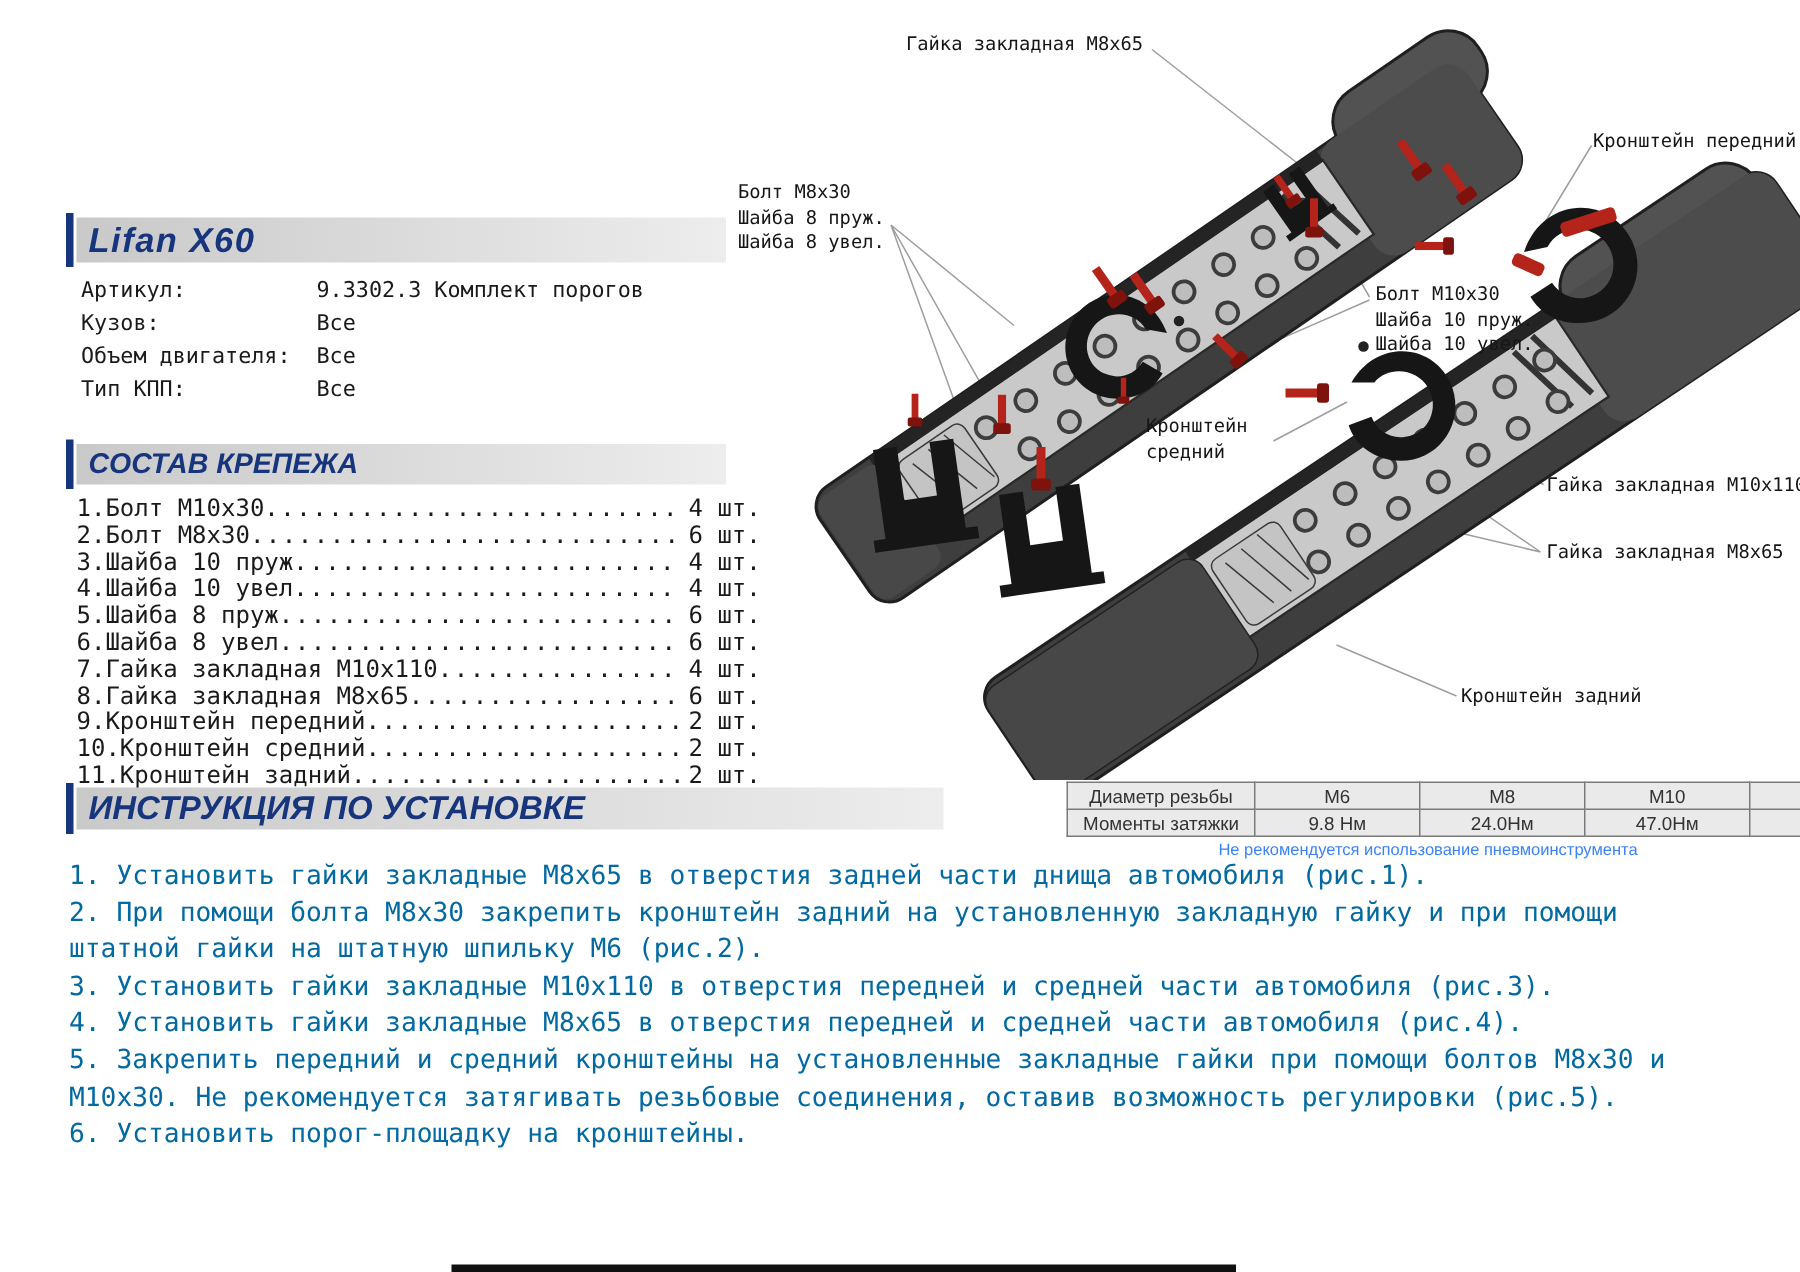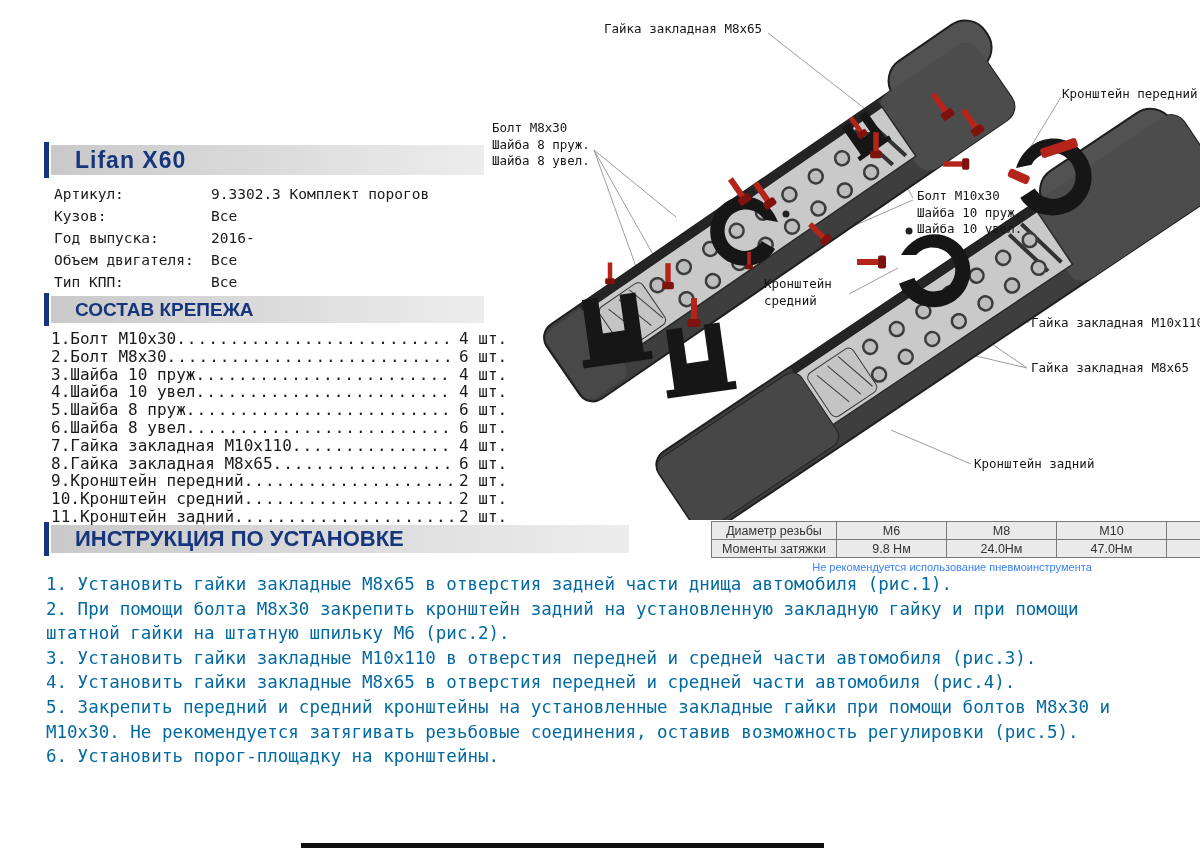--- a/index.html
+++ b/index.html
@@ -3,21 +3,21 @@
 <meta charset="utf-8">
 <style>
   html,body{margin:0;padding:0;background:#fff;}
   .page{position:relative;width:1200px;height:848px;background:#ffffff;overflow:hidden;
         font-family:"DejaVu Sans Mono", monospace;color:#1a1a1a;margin-left:16px;}
 
   
   .hdr{position:absolute;display:flex;align-items:stretch;}
   .hdr .accent{width:5px;background:#17357d;margin:-3px 2px -3px 0;}
   .hdr .bar{flex:1;background:linear-gradient(90deg,#c9c9c9 0%,#ededed 100%);
-            display:flex;align-items:center;padding-left:24px;}
+            display:flex;align-items:center;padding-left:8px;font-style:italic;}
   .hdr .bar span{font-family:"Liberation Sans", sans-serif;font-weight:bold;color:#17357d;}
 
   .hdr-product{left:28px;top:145px;width:440px;height:30px;}
   .hdr-product .bar span{font-size:23px;letter-spacing:1px;}
   .hdr-hardware{left:28px;top:296px;width:440px;height:27px;}
   .hdr-hardware .bar span{font-size:19px;}
   .hdr-install{left:28px;top:525px;width:585px;height:28px;}
   .hdr-install .bar span{font-size:22px;}
 
   
@@ -211,24 +211,20 @@
   <div class="specs" id="specs">
       <div class="spec-row">
         <span class="spec-label">Артикул:</span>
         <span class="spec-value">9.3302.3 Комплект порогов</span>
       </div>
       <div class="spec-row">
         <span class="spec-label">Кузов:</span>
         <span class="spec-value">Все</span>
       </div>
       <div class="spec-row">
-        <span class="spec-label">Год выпуска:</span>
-        <span class="spec-value">2016-</span>
-      </div>
-      <div class="spec-row">
         <span class="spec-label">Объем двигателя:</span>
         <span class="spec-value">Все</span>
       </div>
       <div class="spec-row">
         <span class="spec-label">Тип КПП:</span>
         <span class="spec-value">Все</span>
       </div>
     </div>
 
   <div class="hdr hdr-hardware">

